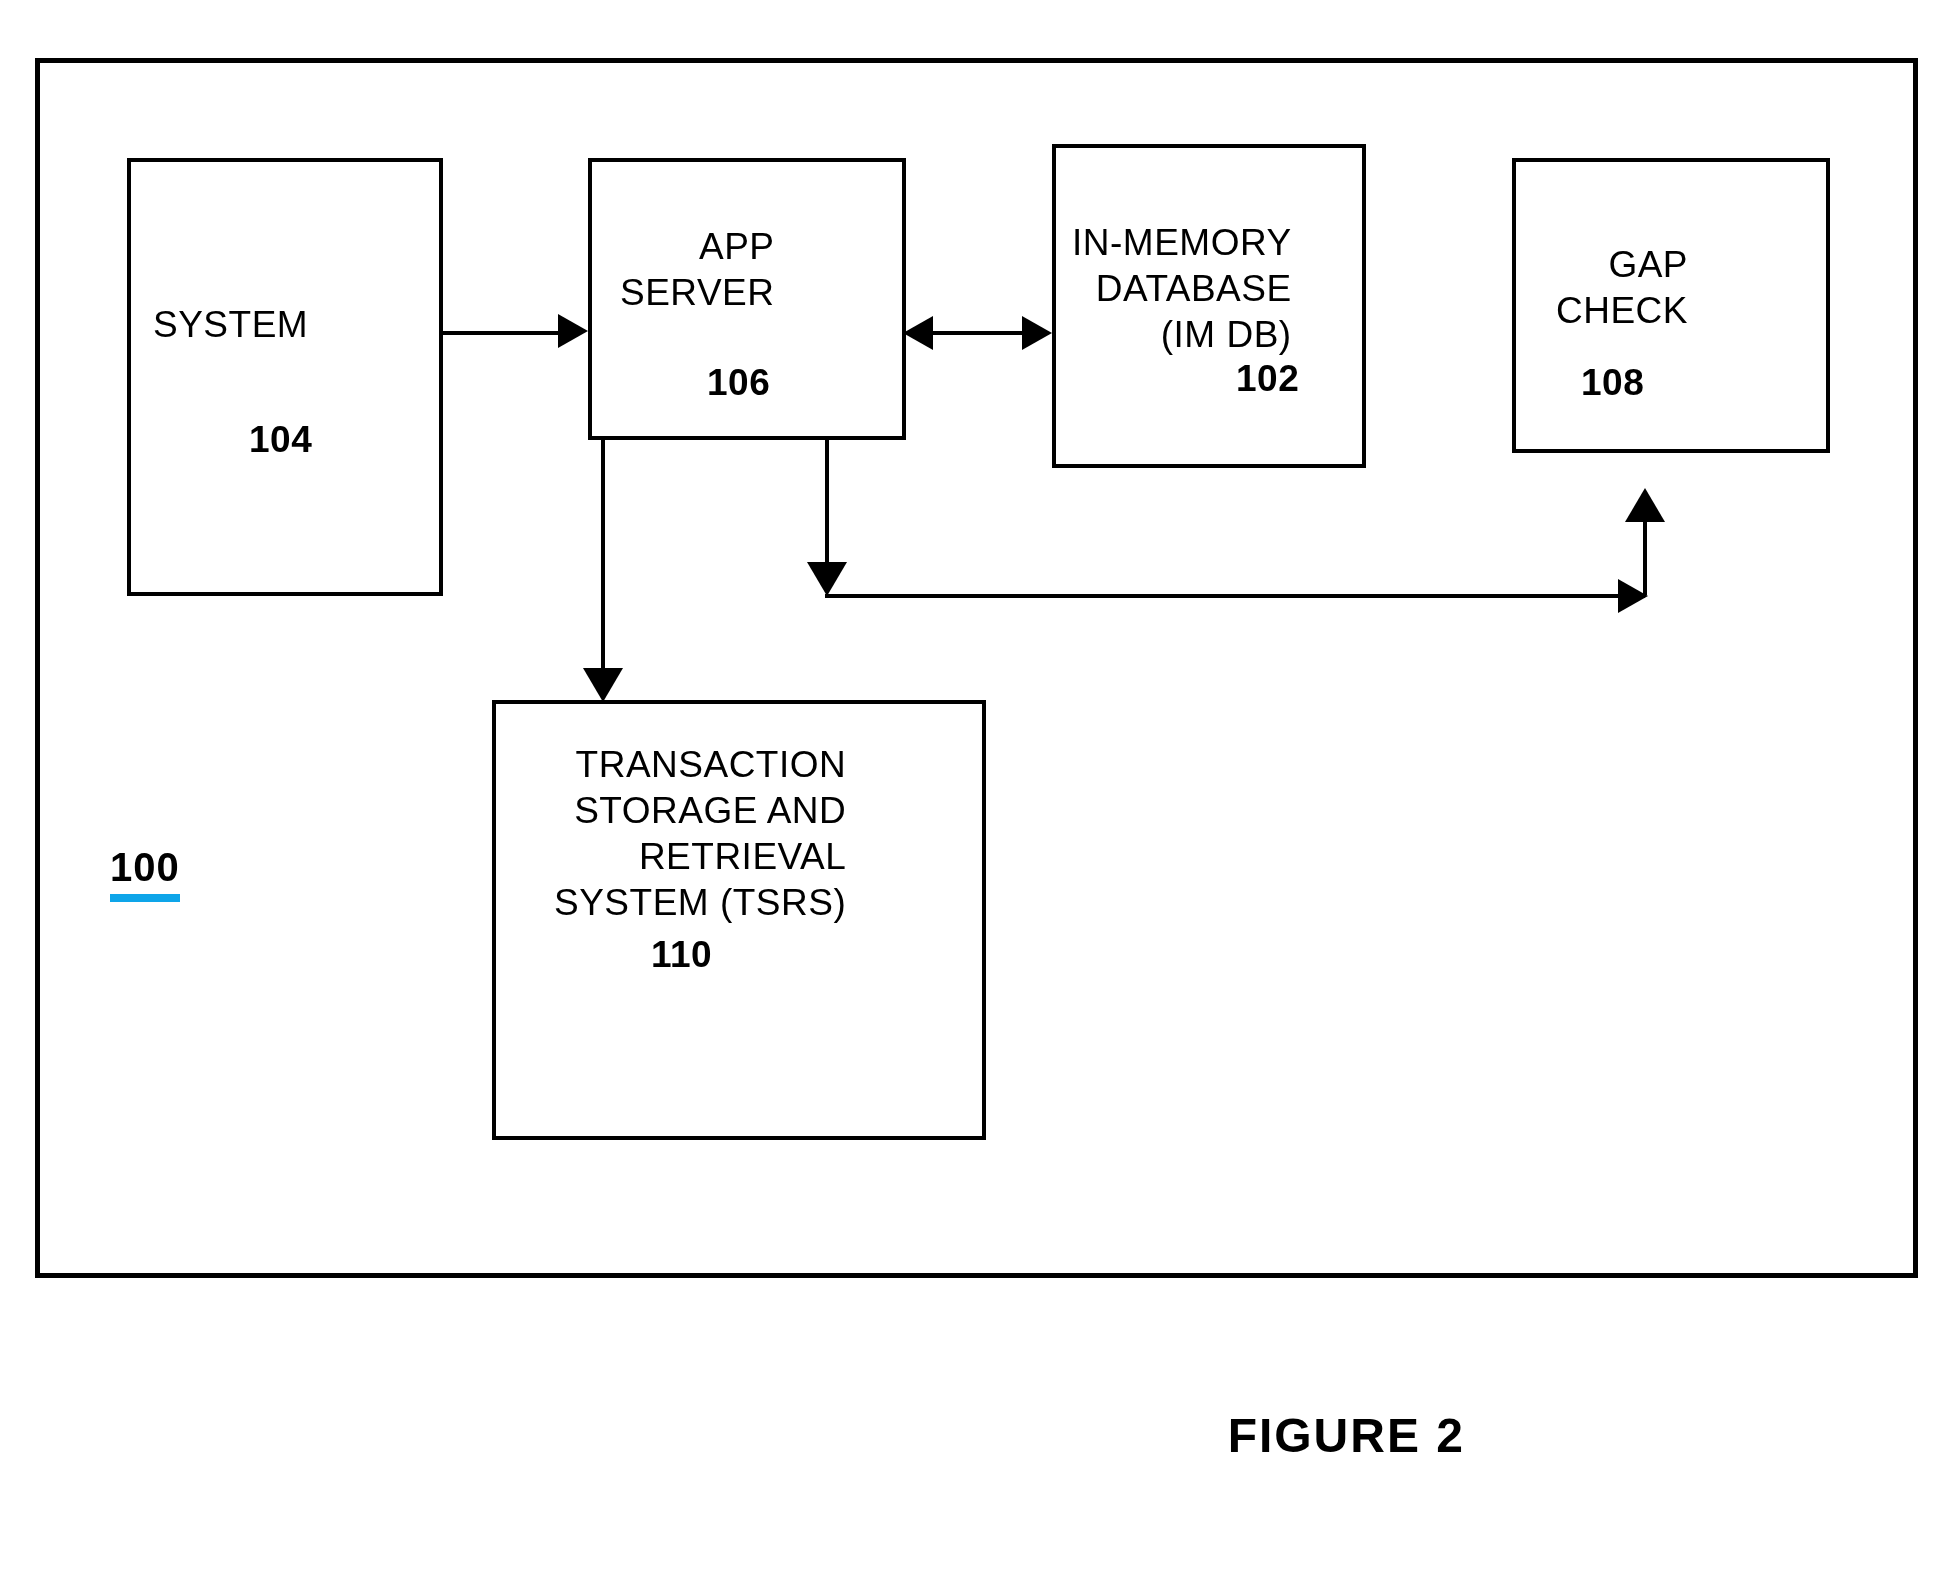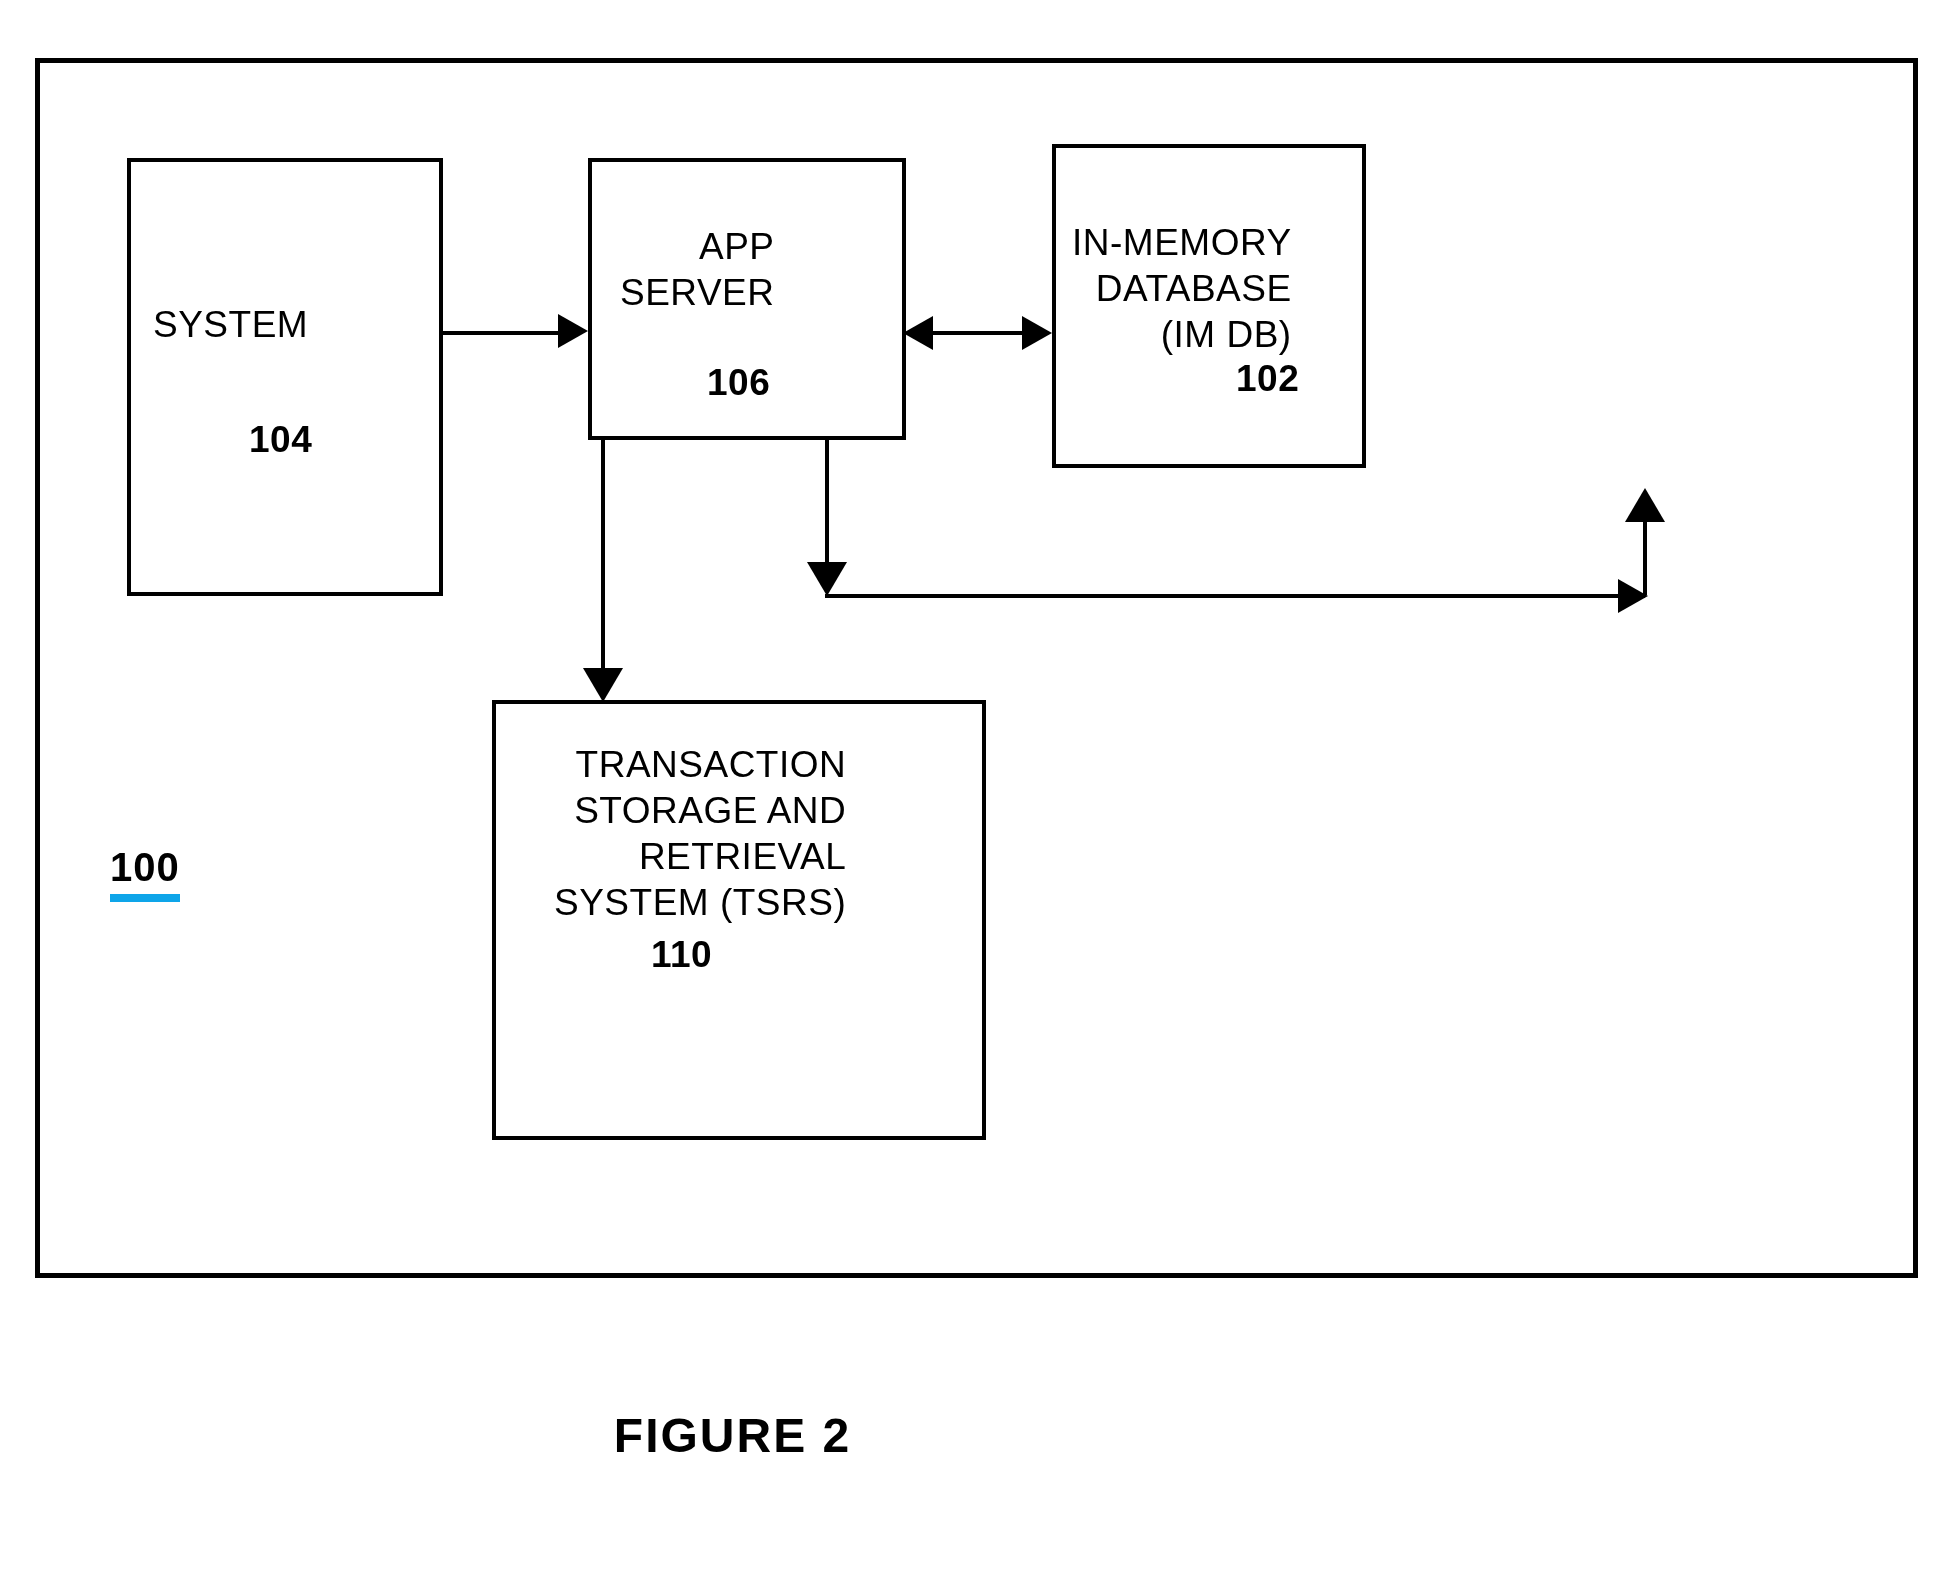--- a/index.html
+++ b/index.html
@@ -124,21 +124,21 @@
     border-bottom: 8px solid #0ea5e9;
     padding-bottom: 4px;
   }
 
   
   .figure-caption {
     position: absolute;
     left: 0;
     top: 1408px;
     width: 1465px;
-    text-align: center;
+    text-align: right;
     font-weight: bold;
     font-size: 48px;
     letter-spacing: 2px;
   }
 </style>
 </head>
 <body>
 
 <div id="page">
 
@@ -155,20 +155,25 @@
     <div class="refnum">106</div>
   </div>
 
   <div class="node" id="node-imdb">
     <div class="label">IN-MEMORY
 DATABASE
 (IM DB)</div>
     <div class="refnum">102</div>
   </div>
 
+  <div class="node" id="node-gap-check">
+    <div class="label">GAP
+CHECK</div>
+    <div class="refnum">108</div>
+  </div>
 
   <div class="node" id="node-tsrs">
     <div class="label">TRANSACTION
 STORAGE AND
 RETRIEVAL
 SYSTEM (TSRS)</div>
     <div class="refnum">110</div>
   </div>
 
   <div class="hline" style="left:443px; top:331px; width:120px;"></div>

